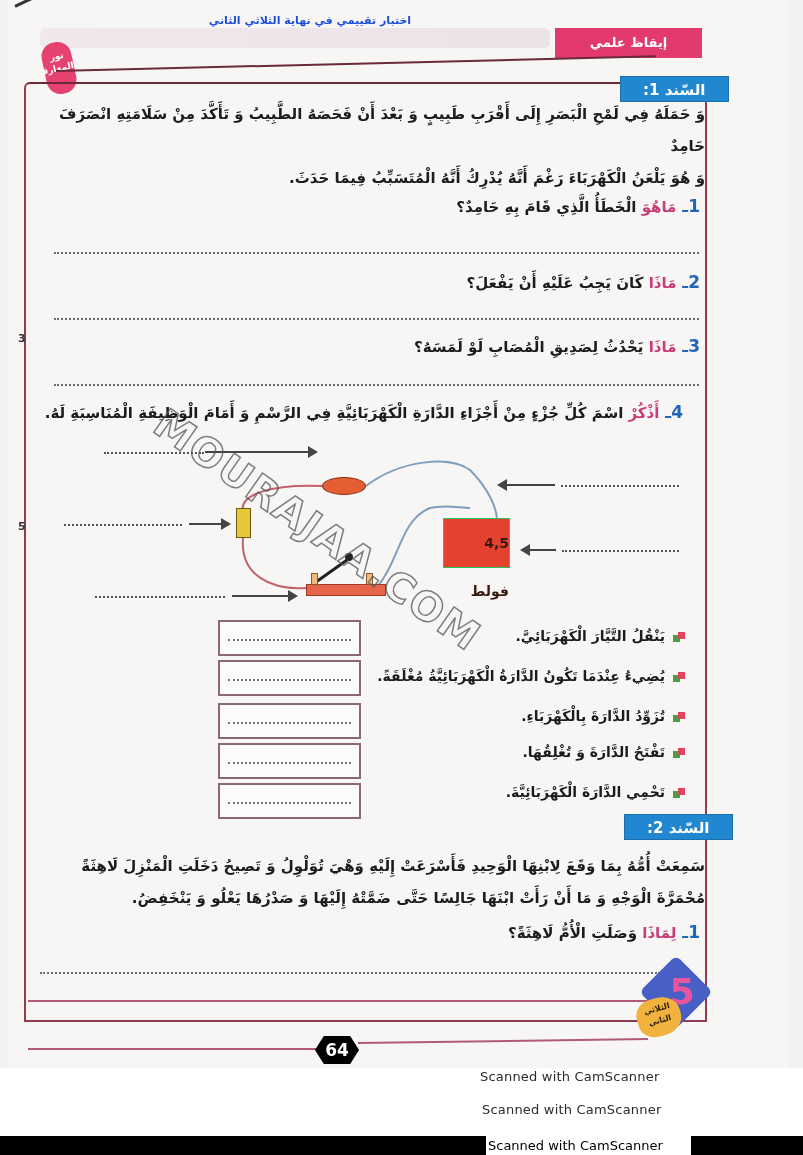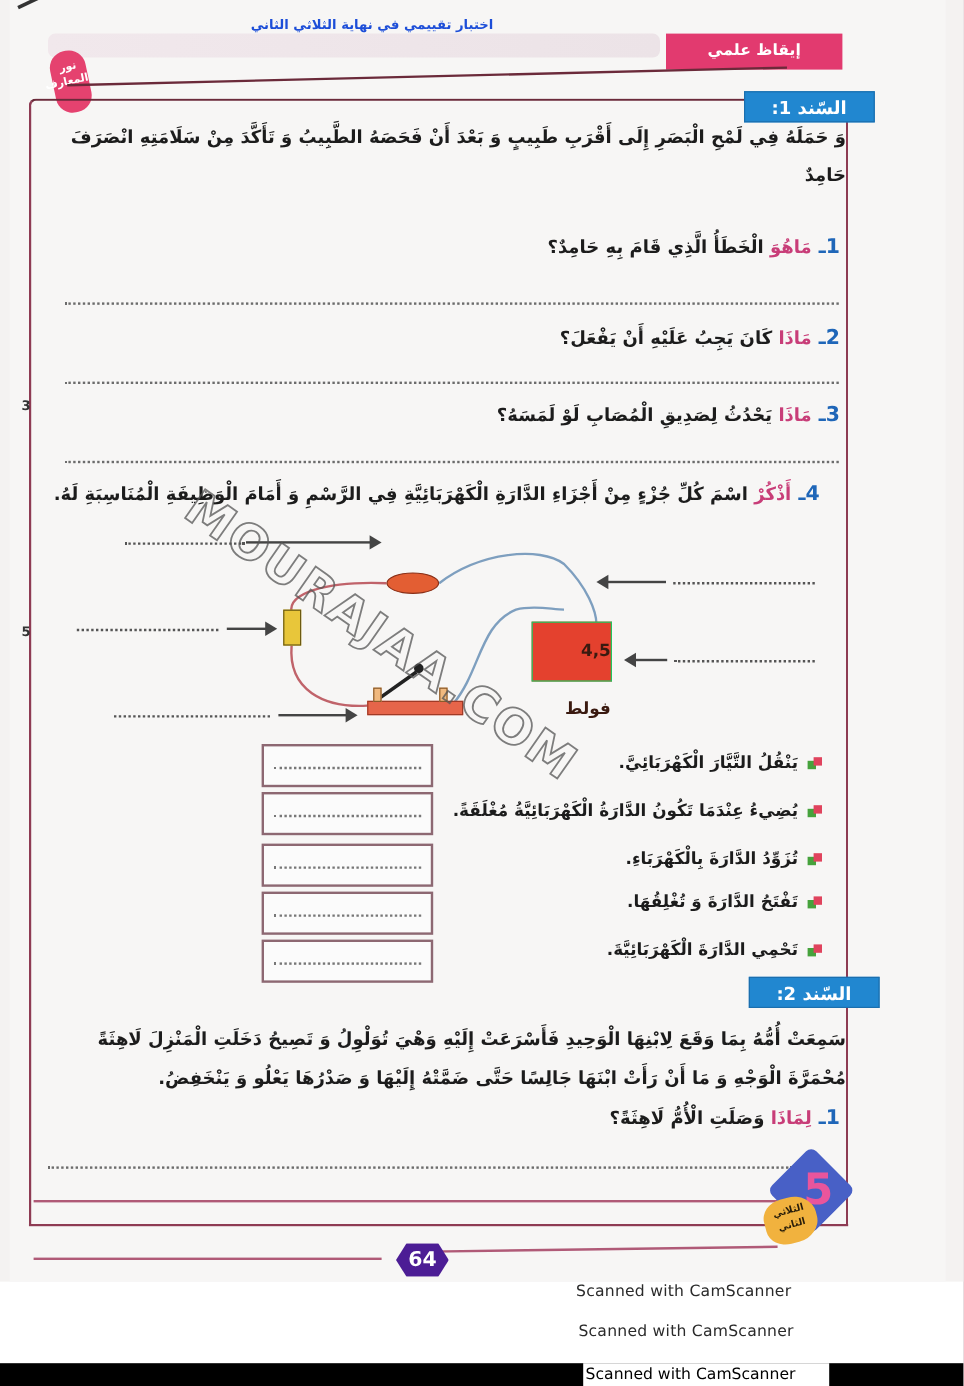--- a/index.html
+++ b/index.html
@@ -48,21 +48,21 @@
   .bullet { display: inline-block; width: 12px; height: 10px; margin-left: 8px; position: relative; top: 1px; }
   .bullet i { position: absolute; width: 7px; height: 7px; }
   .bullet i.a { left: 0; top: 3px; background: #46a23c; }
   .bullet i.b { right: 0; top: 0; background: #e0435d; }
 
   .level-badge { position: absolute; left: 650px; top: 966px; width: 52px; height: 52px; background: #4860c6; transform: rotate(45deg); border-radius: 6px; }
   .level-num { position: absolute; left: 662px; top: 966px; width: 40px; text-align: center; font-size: 36px; font-weight: bold; color: #e9559c; line-height: 52px; }
   .level-tag { position: absolute; left: 637px; top: 998px; width: 44px; height: 38px; background: #f1b23e; border-radius: 40% 45% 45% 40%; color: #2a1e0a; font-size: 8px; font-weight: bold; text-align: center; line-height: 12px; padding-top: 5px; direction: rtl; transform: rotate(-15deg); }
 
   .bottom-line { position: absolute; height: 2px; background: #b05a77; }
-  .page-num { position: absolute; left: 330px; top: 1036px; width: 44px; height: 28px; background: #4c1d95; color: #fff; font-weight: bold; font-size: 17px; text-align: center; line-height: 28px; clip-path: polygon(20% 0, 80% 0, 100% 50%, 80% 100%, 20% 100%, 0 50%); }
+  .page-num { position: absolute; left: 315px; top: 1036px; width: 44px; height: 28px; background: #000000; color: #fff; font-weight: bold; font-size: 17px; text-align: center; line-height: 28px; clip-path: polygon(20% 0, 80% 0, 100% 50%, 80% 100%, 20% 100%, 0 50%); }
 
   .left-mark { position: absolute; font-size: 11px; font-weight: bold; color: #333; }
 
   .watermark { position: absolute; left: 172px; top: 400px; font-size: 40px; font-weight: bold; color: transparent; -webkit-text-stroke: 1.5px #555; transform: rotate(35deg); transform-origin: left top; letter-spacing: 2px; opacity: 0.75; }
 
   .cam-text { position: absolute; font-family: "DejaVu Sans", sans-serif; font-size: 13px; color: #2b2b2b; letter-spacing: 0.2px; }
   .footer-bar { position: absolute; left: 0; top: 1136px; width: 803px; height: 19px; background: #000; }
   .footer-cam { position: absolute; left: 486px; top: 1136px; width: 205px; height: 19px; background: #fff; color: #000; font-size: 13px; line-height: 19px; padding-left: 2px; }
 </style>
 </head>
@@ -82,20 +82,21 @@
 <div class="frame-top-slope"></div>
 <div class="frame"></div>
 
 <div class="left-mark" style="left:18px; top:332px;">3</div>
 <div class="left-mark" style="left:18px; top:520px;">5</div>
 
 <div class="sanad-label" style="left:620px; top:76px;">السّند 1:</div>
 
 <div class="para" style="left:40px; top:98px; width:665px;">
   <div>وَ حَمَلَهُ فِي لَمْحِ الْبَصَرِ إِلَى أَقْرَبِ طَبِيبٍ وَ بَعْدَ أَنْ فَحَصَهُ الطَّبِيبُ وَ تَأَكَّدَ مِنْ سَلَامَتِهِ انْصَرَفَ حَامِدٌ</div>
+  <div>وَ هُوَ يَلْعَنُ الْكَهْرَبَاءَ رَغْمَ أَنَّهُ يُدْرِكُ أَنَّهُ الْمُتَسَبِّبُ فِيمَا حَدَثَ.</div>
 </div>
 
 <div class="q" style="right:103px; top:196px;">
   <span class="num">1</span><span class="num">ـ </span>
   <span class="kw">مَاهُوَ</span>
   <span>الْخَطَأُ الَّذِي قَامَ بِهِ حَامِدٌ؟</span>
 </div>
 <div class="answer-line" style="left:54px; top:252px; width:645px;"></div>
 
 <div class="q" style="right:103px; top:272px;">

